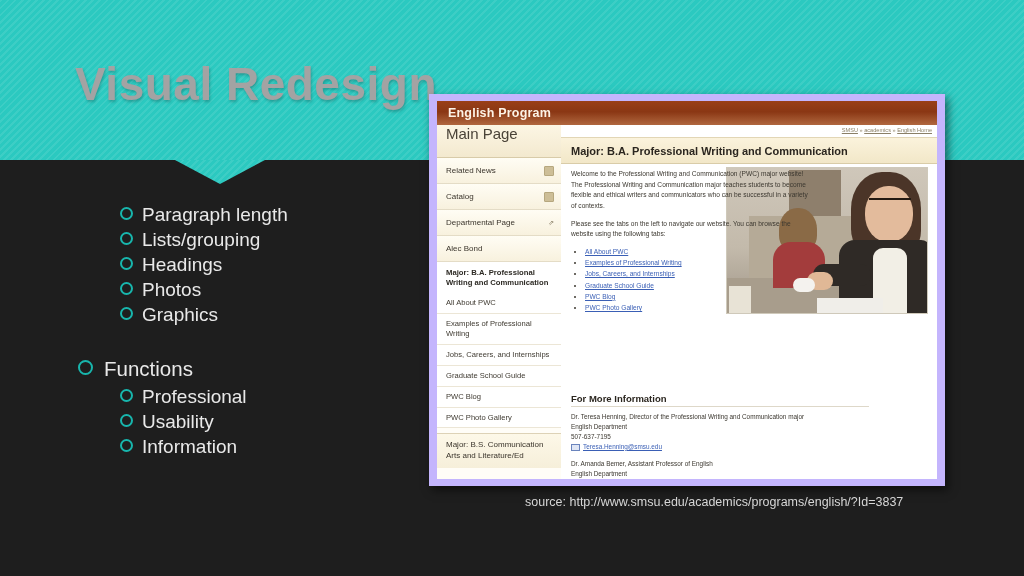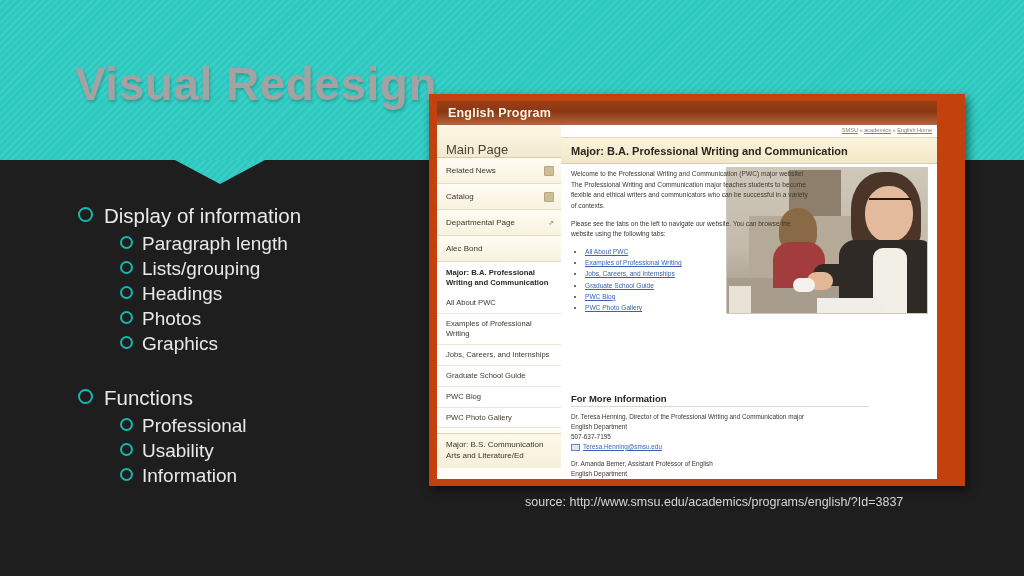--- a/index.html
+++ b/index.html
@@ -54,23 +54,22 @@
     background:transparent;margin-right:11px;position:relative;top:-1px;
   }
   .b-l1 .b-mark{width:11px;height:11px;}
   .b-l2 .b-mark{width:9px;height:9px;margin-right:9px;}
   .b-text{color:#e9e9e9;white-space:nowrap;}
   .b-l1 .b-text{font-size:20.5px;}
   .b-l2 .b-text{font-size:19px;}
   
   .shot-frame{
     position:absolute;left:429px;top:94px;width:516px;height:392px;
-    background:#c2410c;
+    background:#c4b5fd;
     box-shadow:3px 4px 9px rgba(0,0,0,0.55);
-    padding-left:20px;
   }
   .shot-page{
     position:absolute;left:8px;top:7px;width:500px;height:378px;
     background:#ffffff;overflow:hidden;
   }
   
   .site-bar{
     position:absolute;left:0;top:0;width:500px;height:24px;
     background:linear-gradient(to bottom,#9a3f17 0%,#8a3714 45%,#b0673f 100%);
   }
@@ -79,22 +78,22 @@
     font-size:12.5px;font-weight:bold;letter-spacing:0.2px;
   }
   
   .nav-col{
     position:absolute;left:0;top:24px;width:124px;height:354px;
     background:#fffdf7;border-right:1px solid #cbbfa3;
   }
   .nav-main{
     height:32px;background:linear-gradient(to bottom,#fcf6e4,#f3e9cf);
     border-bottom:1px solid #d8cba9;
-    display:flex;align-items:flex-end;padding-left:9px;
-    font-size:13px;color:#4a4338;
+    display:flex;align-items:flex-start;padding-left:9px;
+    font-size:15px;color:#4a4338;
   }
   .nav-item{
     height:25px;border-bottom:1px solid #e4dcc6;
     background:linear-gradient(to bottom,#fffdf4,#f8f1de);
     display:flex;align-items:center;justify-content:space-between;
     padding:0 7px 0 9px;font-size:8px;color:#3b352c;
   }
   .nav-ico{width:8px;height:8px;background:#cdbe97;border:1px solid #b6a77e;border-radius:1px;}
   .nav-ext{font-size:7px;color:#8a7f66;margin-left:3px;}
   .nav-head{
@@ -174,24 +173,20 @@
 </style>
 </head>
 <body>
 
 <div class="header-band"></div>
 <div class="header-notch"></div>
 <div class="header-notch-tex"></div>
 <div class="slide-title">Visual Redesign</div>
 
 <div class="bullets">
-  <div class="b-row b-l1">
-    <span class="b-mark"></span>
-    <span class="b-text">Display of information</span>
-  </div>
   <div class="b-row b-l2">
     <span class="b-mark"></span>
     <span class="b-text">Paragraph length</span>
   </div>
   <div class="b-row b-l2">
     <span class="b-mark"></span>
     <span class="b-text">Lists/grouping</span>
   </div>
   <div class="b-row b-l2">
     <span class="b-mark"></span>

